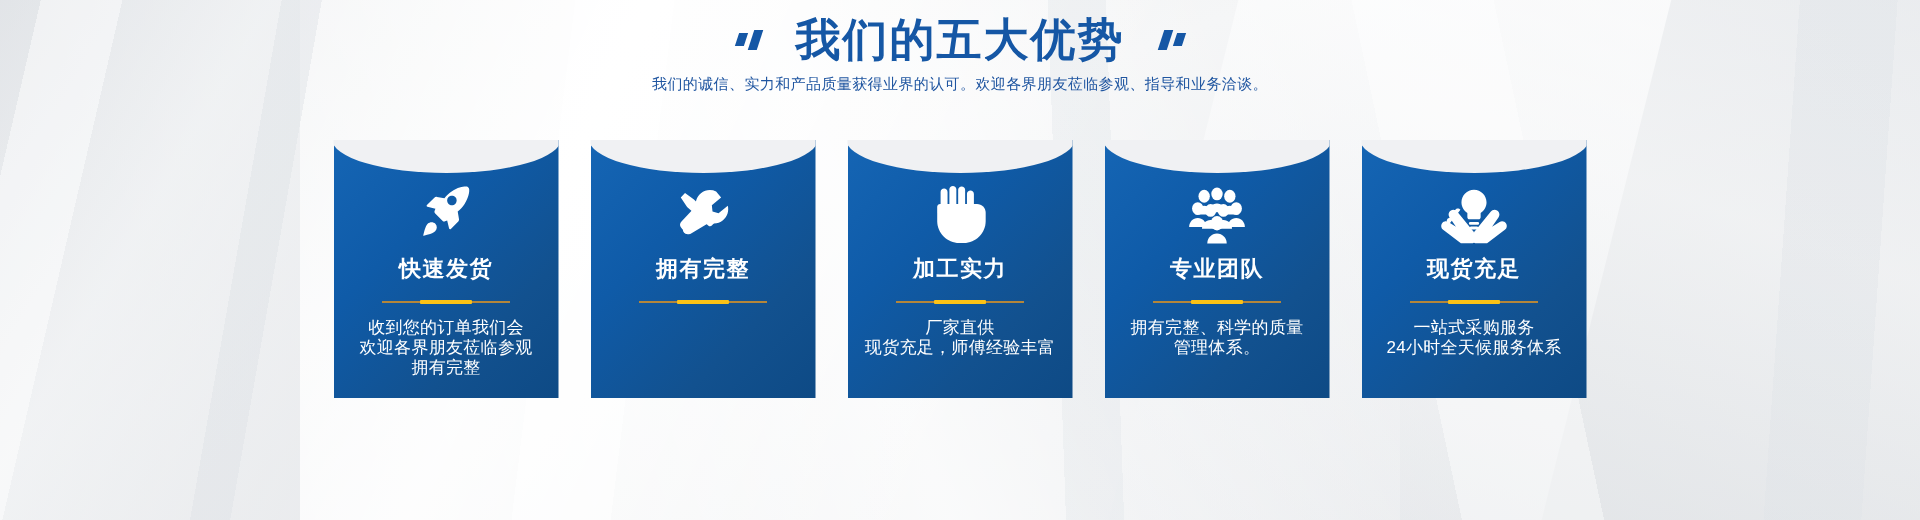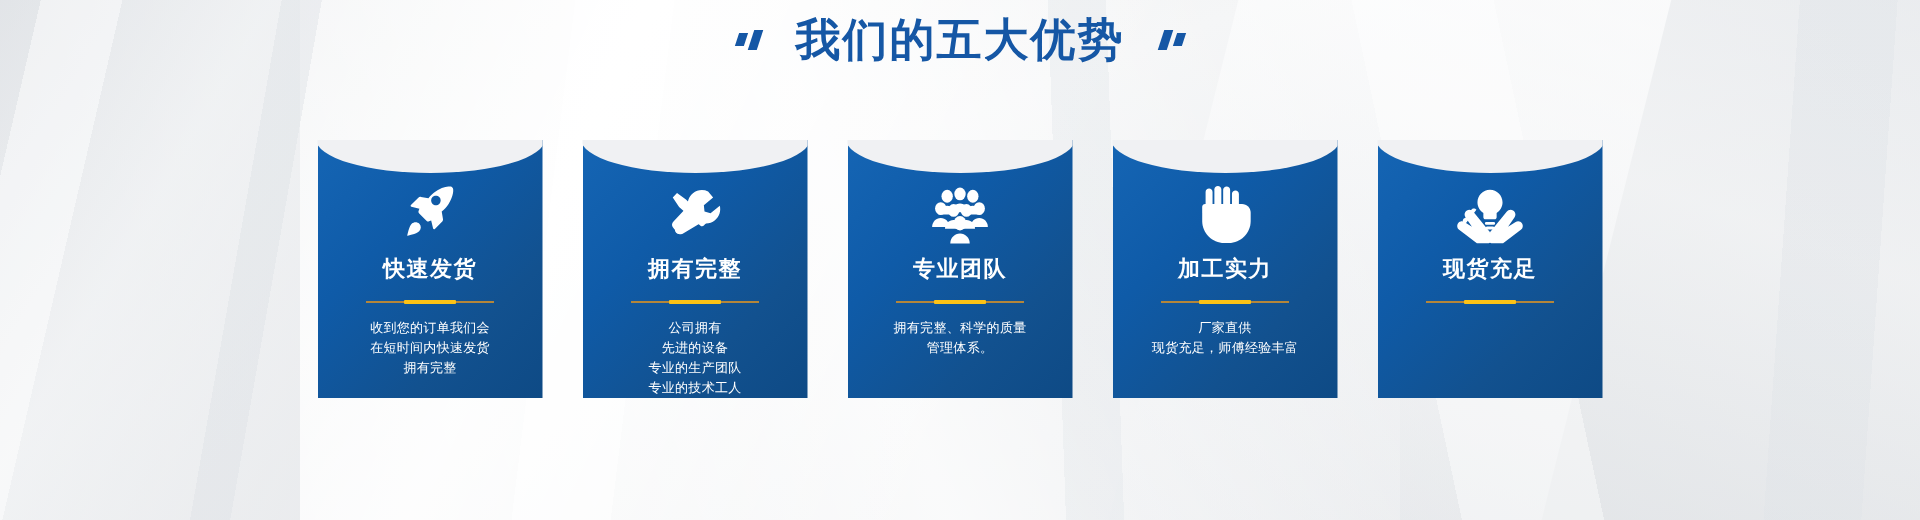--- a/index.html
+++ b/index.html
@@ -67,21 +67,21 @@
     white-space:nowrap;
   }
   #subtitle{
     margin-top:13px; font-size:15px; color:#1f55a0;
     letter-spacing:.4px; white-space:nowrap;
   }
 
   
   #cards{
     position:absolute; top:140px; left:0; width:1920px; height:265px;
-    display:flex; justify-content:center; gap:40px; z-index:5;
+    display:flex; justify-content:center; gap:32px; z-index:5;
   }
   .card{
     position:relative; width:225px; height:258px;
     display:flex; flex-direction:column; align-items:center;
     background:linear-gradient(135deg,#1565b4 0%, #0f5ba8 35%, #12518f 72%, #0e4a85 100%);
     -webkit-clip-path: path("M0,0 L225,0 L225,258 L0,258 Z");
   }
   
   .card::before{
     content:"";
@@ -104,21 +104,21 @@
   .divider{
     position:relative; width:128px; height:2px; margin-top:17px;
     background:#b4863a;
   }
   .divider span{
     position:absolute; left:50%; top:-1px; transform:translateX(-50%);
     width:52px; height:4px; background:#fcc215; border-radius:1px;
   }
   .card-desc{
     margin-top:15px; text-align:center; color:#ffffff;
-    font-size:13px; line-height:20px; letter-spacing:.3px;
+    font-size:17px; line-height:20px; letter-spacing:.3px;
   }
   .card-desc div{ white-space:nowrap; }
 </style>
 </head>
 <body>
 
 <div id="bg-layer"></div>
 <div id="bg-shape-left"></div>
 <div id="bg-shape-right"></div>
 <div id="bg-diag"></div>
@@ -129,62 +129,79 @@
     <span class="deco">
       <i class="short"></i>
         <i></i>
     </span>
     <h1 id="page-title">我们的五大优势</h1>
     <span class="deco">
       <i></i>
         <i class="short"></i>
     </span>
   </div>
+  <p id="subtitle">我们的诚信、实力和产品质量获得业界的认可。欢迎各界朋友莅临参观、指导和业务洽谈。</p>
 </div>
 
 <div id="cards">
 
   <div class="card">
     <div class="card-inner">
       <div class="icon-wrap">
         <svg width="62" height="62" viewBox="0 0 64 64" fill="#ffffff">
           <path d="M54.5 5.2c-1.1-.9-8.6-.8-16.3 4.4-3.1 2.1-5.7 4.6-7.8 7.1l-7.7-1.3c-1.1-.2-2.2.2-3 1l-7.4 7.4c-.6.6-.3 1.6.5 1.8l8.3 2c-.5 1.2-.8 2.1-1 2.7-.2.7 0 1.4.5 1.9l8 8c.5.5 1.2.7 1.9.5.6-.2 1.5-.5 2.7-1l2 8.3c.2.8 1.2 1.1 1.8.5l7.4-7.4c.8-.8 1.2-1.9 1-3l-1.3-7.7c2.5-2.1 5-4.7 7.1-7.8 5.2-7.7 5.3-15.2 4.3-16.3zM41.6 22.6c-1.9 1.9-5.1 1.9-7 0s-1.9-5.1 0-7 5.1-1.9 7 0 1.9 5.1 0 7z"></path>
           <path d="M13.1 43.1c-2.9 2.9-4.6 12.3-4.6 12.3s9.4-1.7 12.3-4.6c2.2-2.2 2.3-5.6.2-7.7-2.1-2.1-5.6-2.1-7.9 0z"></path>
         </svg>
       </div>
       <div class="card-title">快速发货</div>
       <div class="divider">
           <span></span>
         </div>
       <div class="card-desc">
         <div>收到您的订单我们会</div>
-        <div>在短时间内快速发货</div>
+        <div>欢迎各界朋友莅临参观</div>
         <div>拥有完整</div>
       </div>
     </div>
   </div>
 
   <div class="card">
     <div class="card-inner">
       <div class="icon-wrap">
         <svg width="60" height="60" viewBox="0 0 64 64" fill="#ffffff">
           <path d="M43.4 6.6c-5.6-2-11.7-.7-15.9 3.5-3.9 3.9-5.3 9.4-4 14.5L10.2 42c-1.9 1.9-1.9 4.9 0 6.8l5 5c1.9 1.9 4.9 1.9 6.8 0l17.4-13.3c5.1 1.3 10.6-.1 14.5-4 4.2-4.2 5.5-10.3 3.5-15.9l-9 9-6.6-1.4-1.4-6.6 9-9z" transform="rotate(6 32 32)"></path>
           <path d="M8.9 13.6l4.7-4.7 9.3 7.4 20.7 22.1c1 1 1 2.6 0 3.6l-2.6 2.6c-1 1-2.6 1-3.6 0L15.3 23.9 8.9 13.6z" transform="rotate(-2 32 32)"></path>
           <circle cx="15" cy="49" r="4.4"></circle>
         </svg>
       </div>
       <div class="card-title">拥有完整</div>
       <div class="divider">
           <span></span>
         </div>
-      <div class="card-desc">
-        <div>公司拥有</div>
-        <div>先进的设备</div>
-        <div>专业的生产团队</div>
-        <div>专业的技术工人</div>
+    </div>
+  </div>
+
+  <div class="card">
+    <div class="card-inner">
+      <div class="icon-wrap">
+        <svg width="56" height="60" viewBox="0 0 58 62" fill="#ffffff">
+          <path d="M12.5 4.5c2 0 3.6 1.6 3.6 3.6v14h-7.2v-14c0-2 1.6-3.6 3.6-3.6z"></path>
+          <path d="M21.6 2c2 0 3.6 1.6 3.6 3.6v16.5h-7.2V5.6c0-2 1.6-3.6 3.6-3.6z"></path>
+          <path d="M30.7 2.6c2 0 3.6 1.6 3.6 3.6v15.9h-7.2V6.2c0-2 1.6-3.6 3.6-3.6z"></path>
+          <path d="M39.8 6.6c2 0 3.6 1.6 3.6 3.6v12h-7.2v-12c0-2 1.6-3.6 3.6-3.6z"></path>
+          <path d="M5.4 23.6c0-1.6 1.3-3 3-3h38.2c5 0 9 4.1 9 9v8.7c0 12.6-10.2 22.8-22.8 22.8h-4.6C15.6 61.1 5.4 50.9 5.4 38.3V23.6z"></path>
+        </svg>
+      </div>
+      <div class="card-title">加工实力</div>
+      <div class="divider">
+          <span></span>
+        </div>
+      <div class="card-desc">
+        <div>厂家直供</div>
+        <div>现货充足，师傅经验丰富</div>
       </div>
     </div>
   </div>
 
   <div class="card">
     <div class="card-inner">
       <div class="icon-wrap">
         <svg width="66" height="58" viewBox="0 0 72 62" fill="#ffffff">
           <g>
             <ellipse cx="22" cy="10.5" rx="6.2" ry="7"></ellipse>
@@ -213,51 +230,33 @@
       <div class="card-desc">
         <div>拥有完整、科学的质量</div>
         <div>管理体系。</div>
       </div>
     </div>
   </div>
 
   <div class="card">
     <div class="card-inner">
       <div class="icon-wrap">
-        <svg width="56" height="60" viewBox="0 0 58 62" fill="#ffffff">
-          <path d="M12.5 4.5c2 0 3.6 1.6 3.6 3.6v14h-7.2v-14c0-2 1.6-3.6 3.6-3.6z"></path>
-          <path d="M21.6 2c2 0 3.6 1.6 3.6 3.6v16.5h-7.2V5.6c0-2 1.6-3.6 3.6-3.6z"></path>
-          <path d="M30.7 2.6c2 0 3.6 1.6 3.6 3.6v15.9h-7.2V6.2c0-2 1.6-3.6 3.6-3.6z"></path>
-          <path d="M39.8 6.6c2 0 3.6 1.6 3.6 3.6v12h-7.2v-12c0-2 1.6-3.6 3.6-3.6z"></path>
-          <path d="M5.4 23.6c0-1.6 1.3-3 3-3h38.2c5 0 9 4.1 9 9v8.7c0 12.6-10.2 22.8-22.8 22.8h-4.6C15.6 61.1 5.4 50.9 5.4 38.3V23.6z"></path>
-        </svg>
-      </div>
-      <div class="card-title">加工实力</div>
-      <div class="divider">
-          <span></span>
-        </div>
-      <div class="card-desc">
-        <div>厂家直供</div>
-        <div>现货充足，师傅经验丰富</div>
-      </div>
-    </div>
-  </div>
-
-  <div class="card">
-    <div class="card-inner">
-      <div class="icon-wrap">
         <svg width="66" height="58" viewBox="0 0 70 62" fill="#ffffff">
           <path d="M35 4c-7.4 0-13.4 6-13.4 13.4 0 4.8 2.5 9 6.3 11.4v4.6c0 1.2 1 2.2 2.2 2.2h9.8c1.2 0 2.2-1 2.2-2.2v-4.6c3.8-2.4 6.3-6.6 6.3-11.4C48.4 10 42.4 4 35 4z"></path>
           <rect x="29.6" y="38.4" width="10.8" height="3" rx="1.3"></rect>
           <rect x="30.6" y="43.4" width="8.8" height="3" rx="1.3"></rect>
           <path d="M20.5 25.5c-1.1-1.5-3-2-4.6-1-1.8 1.1-2.3 3.5-1.1 5.2l8.6 12.4-12-7.6c-1.7-1.1-3.9-.6-5 1-1.1 1.7-.6 3.9 1 5l18.3 13.8c.8.6 1.8.9 2.8.9h-6.9C11.6 55.2 4 46.6 4 36.5c0 0 .5 3 3.5 5.5"></path>
           <path d="M17.2 27.6c-1.6-2.2-4.6-2.8-6.9-1.4-2.5 1.5-3.2 4.8-1.6 7.2l7 10.2-8.1-5.1c-2.3-1.5-5.4-.8-6.9 1.5-1.4 2.2-.8 5.2 1.3 6.8L21 61.2h12.6c1 0 1.8-.8 1.8-1.8V52c0-1.6-.7-3.2-1.9-4.3L17.2 27.6z"></path>
           <path d="M52.8 27.6c1.6-2.2 4.6-2.8 6.9-1.4 2.5 1.5 3.2 4.8 1.6 7.2l-7 10.2 8.1-5.1c2.3-1.5 5.4-.8 6.9 1.5 1.4 2.2.8 5.2-1.3 6.8L49 61.2H36.4c-1 0-1.8-.8-1.8-1.8V52c0-1.6.7-3.2 1.9-4.3l16.3-20.1z"></path>
         </svg>
       </div>
       <div class="card-title">现货充足</div>
       <div class="divider">
           <span></span>
         </div>
+      <div class="card-desc">
+        <div>一站式采购服务</div>
+        <div>24小时全天候服务体系</div>
+      </div>
     </div>
   </div>
 
 </div>
 
 </body></html>

